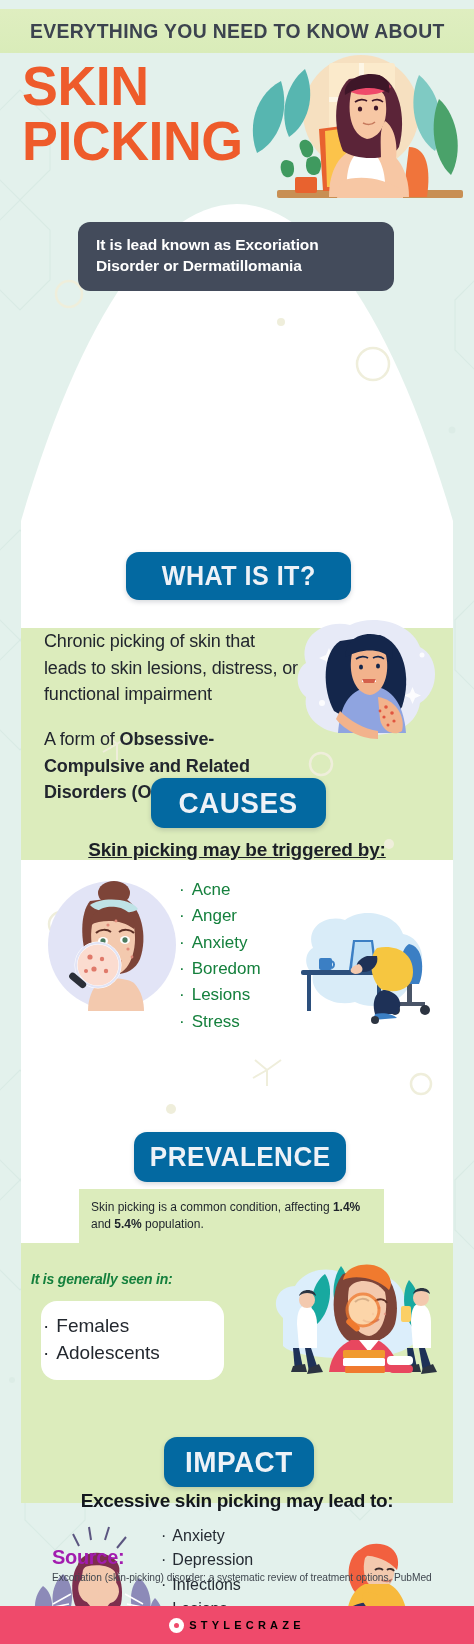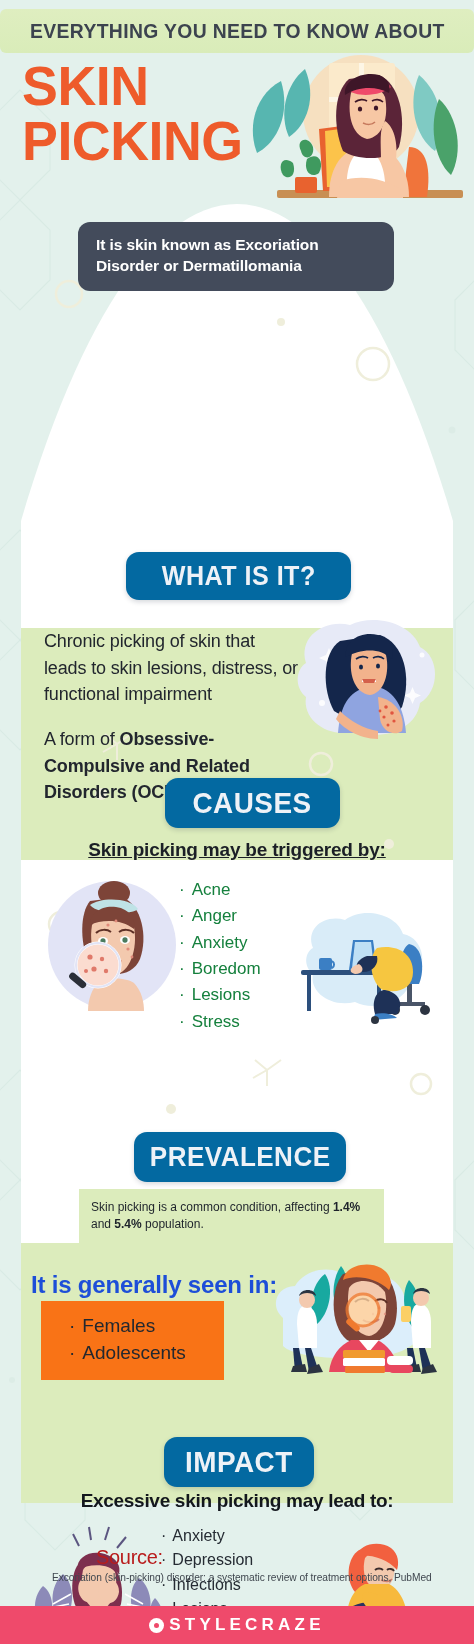--- a/index.html
+++ b/index.html
@@ -29,21 +29,20 @@
   }
 
   
   .top-banner {
     position: absolute;
     left: 0; top: 9px;
     width: 474px; height: 44px;
     background: linear-gradient(180deg,#dfeec0 0%,#d9ecb9 100%);
     display: flex; align-items: center; justify-content: center;
     z-index: 6;
-    border-radius: 6px;
   }
   .top-banner .kicker {
     font-family: "Liberation Sans Narrow","Liberation Sans", sans-serif;
     font-weight: 700;
     font-size: 21px;
     letter-spacing: .4px;
     color: #3c434f;
     transform: scaleX(.92);
     white-space: nowrap;
   }
@@ -133,21 +132,21 @@
   }
   .subtitle-box .st {
     color: #ffffff;
     font-size: 15.5px;
     font-weight: 700;
     line-height: 1.33;
     letter-spacing: -.1px;
   }
 
   .h-what   { left: 105px; top: 348px; width: 225px; height: 48px; }
-  .h-causes { left: 144px; top: 574px; width: 175px; height: 50px; }
+  .h-causes { left: 130px; top: 574px; width: 175px; height: 50px; }
   .h-prev   { left: 113px; top: 928px; width: 212px; height: 50px; }
   .h-impact { left: 143px; top: 1233px; width: 150px; height: 50px; }
 
   .h-what   .pill-text { font-size: 27px; }
   .h-causes .pill-text { font-size: 30px; }
   .h-prev   .pill-text { font-size: 28px; }
   .h-impact .pill-text { font-size: 30px; }
 
   
   .what-body {
@@ -219,33 +218,34 @@
     font-size: 12px;
     line-height: 1.42;
     color: #1e232b;
     z-index: 8;
   }
   .prev-note b { font-weight: 700; }
 
   .prev-seen {
     position: absolute;
     left: 10px; top: 1067px;
-    font-size: 24px;
-    font-weight: 700;
-    color: #1d4ed8;
+    font-size: 14px;
+    font-weight: 700;
+    color: #15803d;
     z-index: 8;
     letter-spacing: -.2px;
+    font-style: italic;
   }
   .prev-box {
     position: absolute;
     left: 20px; top: 1097px;
     width: 183px;
-    padding: 12px 14px 13px 28px;
-    background: #f97316;
-    border-radius: 0;
+    padding: 12px 14px 13px 2px;
+    background: #ffffff;
+    border-radius: 16px;
     z-index: 8;
   }
   .prev-box li {
     list-style: none;
     font-size: 19px;
     line-height: 1.42;
     color: #23282f;
   }
   .prev-box li .b { margin-right: 7px; }
   .prev-art {
@@ -293,24 +293,23 @@
   }
 
   
   .source {
     position: absolute;
     left: 52px; top: 1546px;
     z-index: 9;
   }
   .source .lbl {
     font-size: 20px;
-    font-weight: 400;
-    color: #b91c1c;
+    font-weight: 700;
+    color: #a21caf;
     letter-spacing: -.3px;
-    margin-left: 44px;
   }
   .source .ref {
     margin-top: 3px;
     font-size: 10.2px;
     color: #40474f;
     letter-spacing: -.05px;
   }
 
   
   .footer {
@@ -318,22 +317,22 @@
     left: 0; bottom: 0;
     width: 474px; height: 38px;
     background: #ef4a6b;
     display: flex;
     align-items: center;
     justify-content: center;
     gap: 5px;
     z-index: 10;
   }
   .footer .brand {
-    color: #ffffff;
-    font-size: 17px;
+    color: #000000;
+    font-size: 11px;
     font-weight: 700;
     letter-spacing: 4.2px;
   }
   .footer .logo-dot {
     width: 15px; height: 15px;
     border-radius: 50%;
     background: #ffffff;
     display: flex; align-items: center; justify-content: center;
     position: relative;
     top: 0px;
@@ -432,21 +431,21 @@
         <path d="M122 51 C126 48 131 48 134 50" stroke="#3e1628" stroke-width="1.6" fill="none"></path>
         <path d="M139 50 C142 48 147 48 150 51" stroke="#3e1628" stroke-width="1.6" fill="none"></path>
       </g>
       <path d="M130 72 C134 74 139 74 142 71" stroke="#c6795c" stroke-width="1.5" fill="none"></path>
 
       <path d="M152 70 C162 76 166 96 162 114 C156 122 148 118 148 108 C148 92 146 78 152 70 Z" fill="#f7c7a4"></path>
     </svg>
   </div>
 
   <div class="subtitle-box">
-    <div class="st">It is skin known as Excoriation Disorder or Dermatillomania</div>
+    <div class="st">It is lead known as Excoriation Disorder or Dermatillomania</div>
   </div>
 
   <div class="panel">
     <div class="panel-white"></div>
     <div class="band-green b1"></div>
     <div class="band-green b2"></div>
 
     <svg class="dots" viewBox="0 0 432 1299">
       <g fill="none" stroke="#efeedb" stroke-width="2.5">
         <circle cx="48" cy="90" r="13"></circle>

